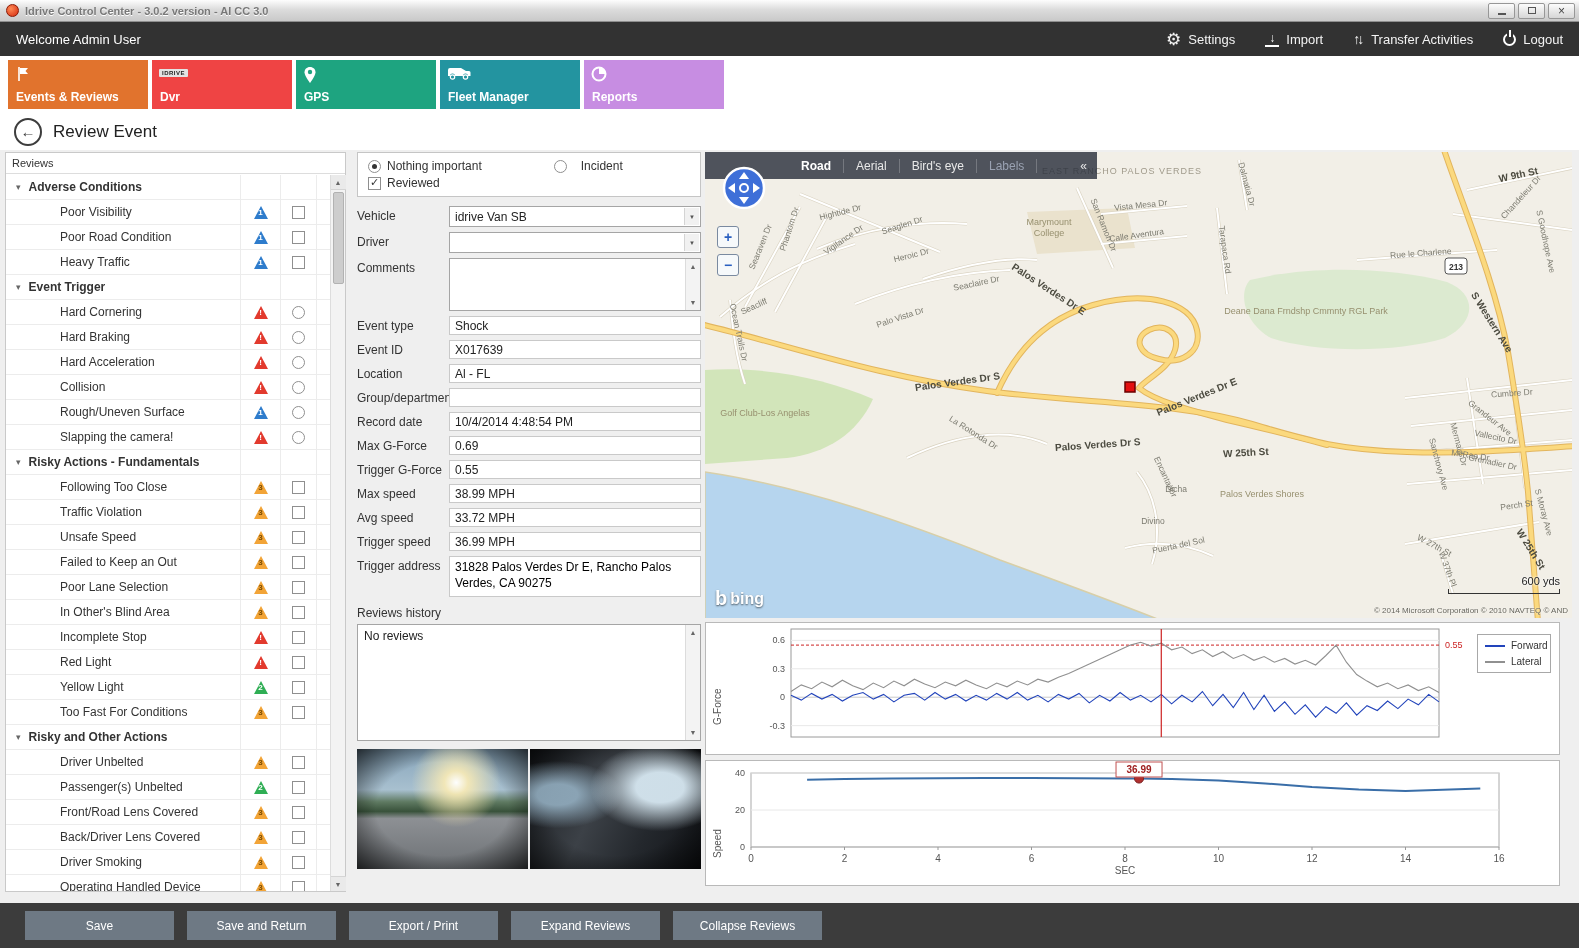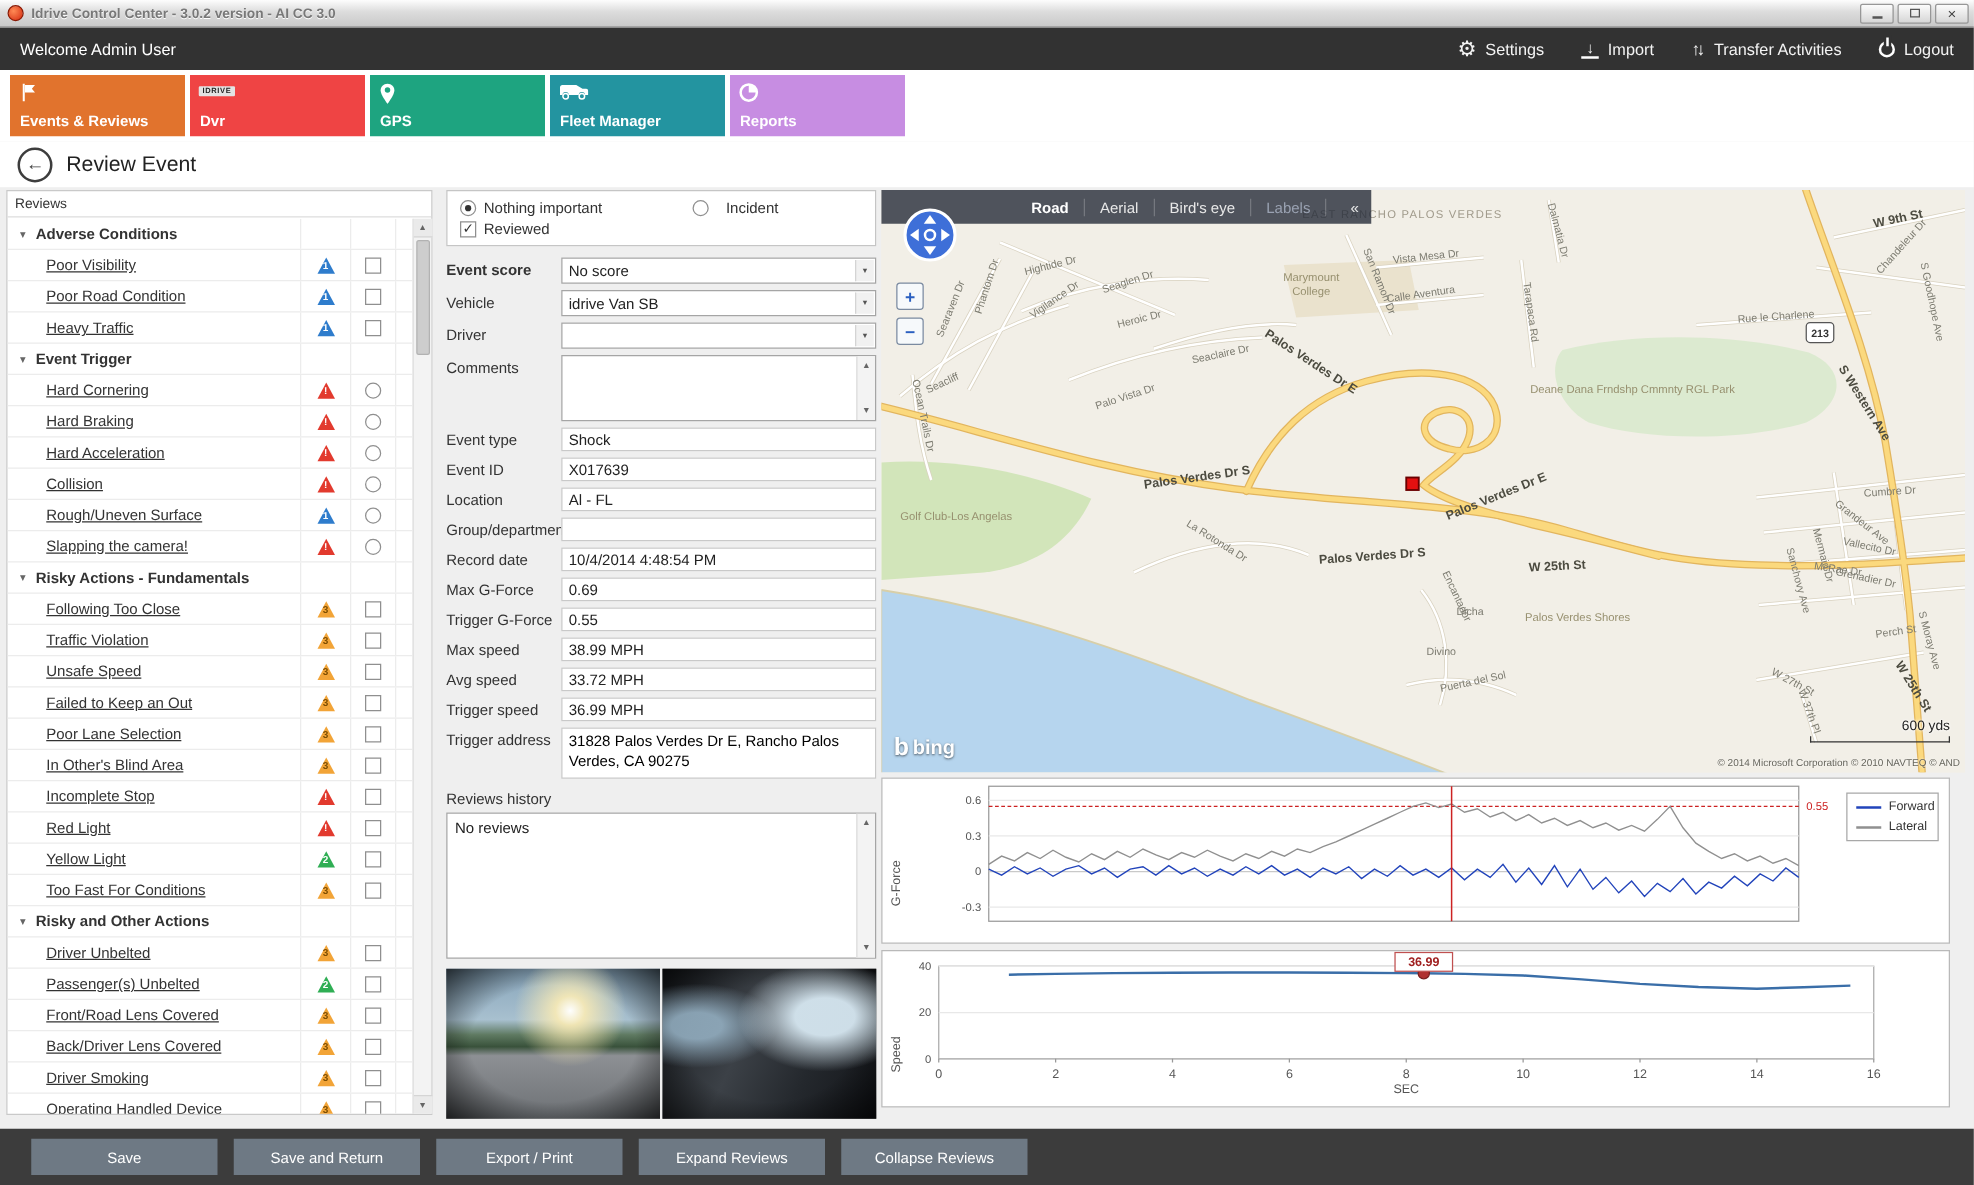--- a/index.html
+++ b/index.html
@@ -42,21 +42,21 @@
   .page-title{font-size:17px;color:#222;}
 
   .main{position:absolute;top:150px;left:0;right:0;height:753px;background:#efefef;}
 
   
   .rv-panel{position:absolute;left:5px;top:2px;width:341px;height:740px;background:#fff;border:1px solid #c9c9c9;}
   .rv-header{height:21px;border-bottom:1px solid #ddd;font-size:11px;color:#333;display:flex;align-items:center;padding-left:6px;}
   .rv-body{position:absolute;top:22px;left:0;right:15px;bottom:0;overflow:hidden;}
   .rv-row{display:flex;height:25px;border-bottom:1px solid #ececec;align-items:stretch;font-size:12px;color:#333;}
   .rv-row .c-lab{flex:1;display:flex;align-items:center;}
-  .rv-row.item .c-lab{padding-left:31px;text-decoration:underline;}
+  .rv-row.item .c-lab{padding-left:54px;}
   .rv-row.grp .c-lab{padding-left:10px;font-weight:bold;gap:8px;}
   .tree-arrow{font-size:9px;color:#666;font-weight:normal;}
   .c-ico,.c-ctl{display:flex;align-items:center;justify-content:center;border-left:1px solid #ececec;}
   .c-ico{width:40px;}
   .c-ctl{width:36px;}
   .c-end{width:14px;border-left:1px solid #ececec;}
   .tri{width:0;height:0;border-left:7px solid transparent;border-right:7px solid transparent;border-bottom:13px solid #ccc;position:relative;}
   .tri i{position:absolute;left:-7px;top:2px;width:14px;text-align:center;font-style:normal;font-weight:bold;font-size:8px;color:#fff;}
   .tri.sev-orange i{color:#7c4d00;}
   .cbx{width:13px;height:13px;border:1px solid #8f8f8f;background:#fff;position:relative;}
@@ -96,21 +96,21 @@
     linear-gradient(#86a4ba 0%,#a8c0cf 34%,#5f7a62 44%,#39523b 52%,#8d9094 58%,#6d7175 100%);}
   .thumb.cabin{background:
     radial-gradient(ellipse at 76% 32%, rgba(215,232,242,.95) 0 13%, rgba(215,232,242,0) 38%),
     radial-gradient(ellipse at 16% 38%, rgba(160,190,210,.8) 0 10%, rgba(160,190,210,0) 32%),
     radial-gradient(ellipse at 50% 50%, rgba(0,0,0,0) 55%, rgba(0,0,0,.7) 100%),
     linear-gradient(115deg,#191c20,#3c4147 40%,#24282d 68%,#121418 100%);}
 
   
   .map-panel{position:absolute;left:705px;top:2px;width:867px;height:466px;background:#f2efe7;overflow:hidden;cursor:grab;}
   #map-svg{position:absolute;left:0;top:0;}
-  .map-topbar{position:absolute;left:0;top:0;width:392px;height:27px;background:rgba(38,44,58,.8);display:flex;align-items:center;color:#e8e8e8;font-size:12px;padding-left:108px;z-index:6;}
+  .map-topbar{position:absolute;left:0;top:0;width:392px;height:27px;background:rgba(38,44,58,.8);display:flex;align-items:center;color:#e8e8e8;font-size:12px;padding-left:84px;z-index:6;}
   .mview{padding:0 12px;border-right:1px solid rgba(255,255,255,.22);cursor:pointer;white-space:nowrap;}
   .mview.active{font-weight:bold;color:#fff;}
   .mview.disabled{color:#9aa2b2;}
   .mcollapse{margin-left:auto;padding:0 10px;font-size:12px;cursor:pointer;}
   .compass{position:absolute;left:16px;top:13px;z-index:7;cursor:pointer;}
   .zbtn{position:absolute;left:12px;width:22px;height:22px;background:rgba(246,249,252,.95);border:1px solid #7a8aa0;border-radius:3px;color:#2a5fc0;font-weight:bold;display:flex;align-items:center;justify-content:center;font-size:14px;z-index:7;cursor:pointer;}
   .z-in{top:74px;}
   .z-out{top:102px;}
   .bing-logo{position:absolute;left:10px;bottom:8px;display:flex;align-items:center;gap:3px;z-index:6;}
   .bing-b::before{content:"b";color:#fff;font-size:20px;font-weight:bold;text-shadow:0 1px 2px rgba(0,0,0,.6);}
@@ -634,29 +634,20 @@
           <span class="rdo"></span>
           <span>Incident</span>
         </span>
       </div>
       <div class="st-row">
         <span class="cbx on"></span>
         <span>Reviewed</span>
       </div>
     </div>
     <div class="fields">
-        <div class="frow">
-          <span class="flab bold">Event score</span>
-          <span class="fctl">
-            <div class="sel">
-              <span class="val">No score</span>
-              <span class="arr">▼</span>
-            </div>
-          </span>
-        </div>
         <div class="frow">
           <span class="flab">Vehicle</span>
           <span class="fctl">
             <div class="sel">
               <span class="val">idrive Van SB</span>
               <span class="arr">▼</span>
             </div>
           </span>
         </div>
         <div class="frow">

